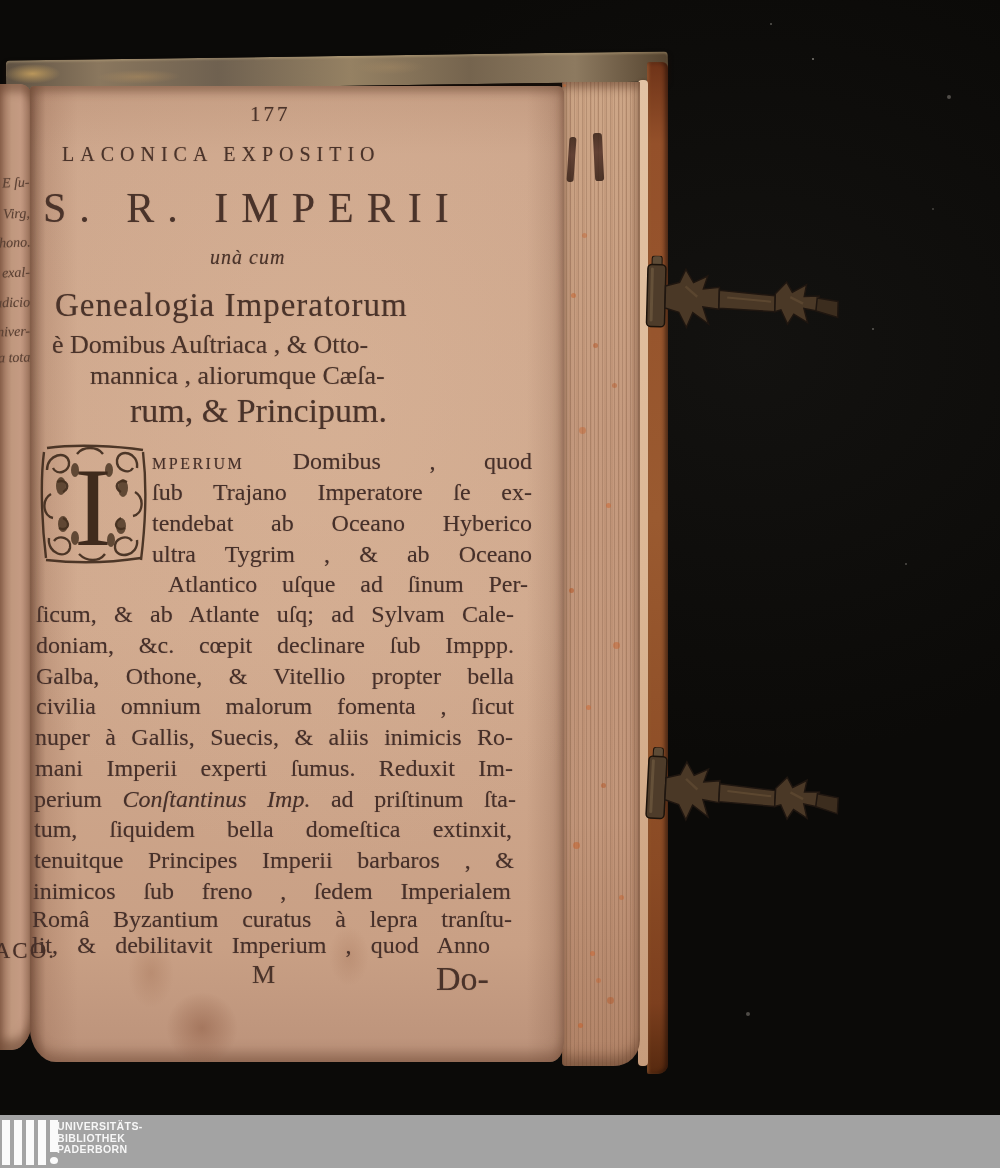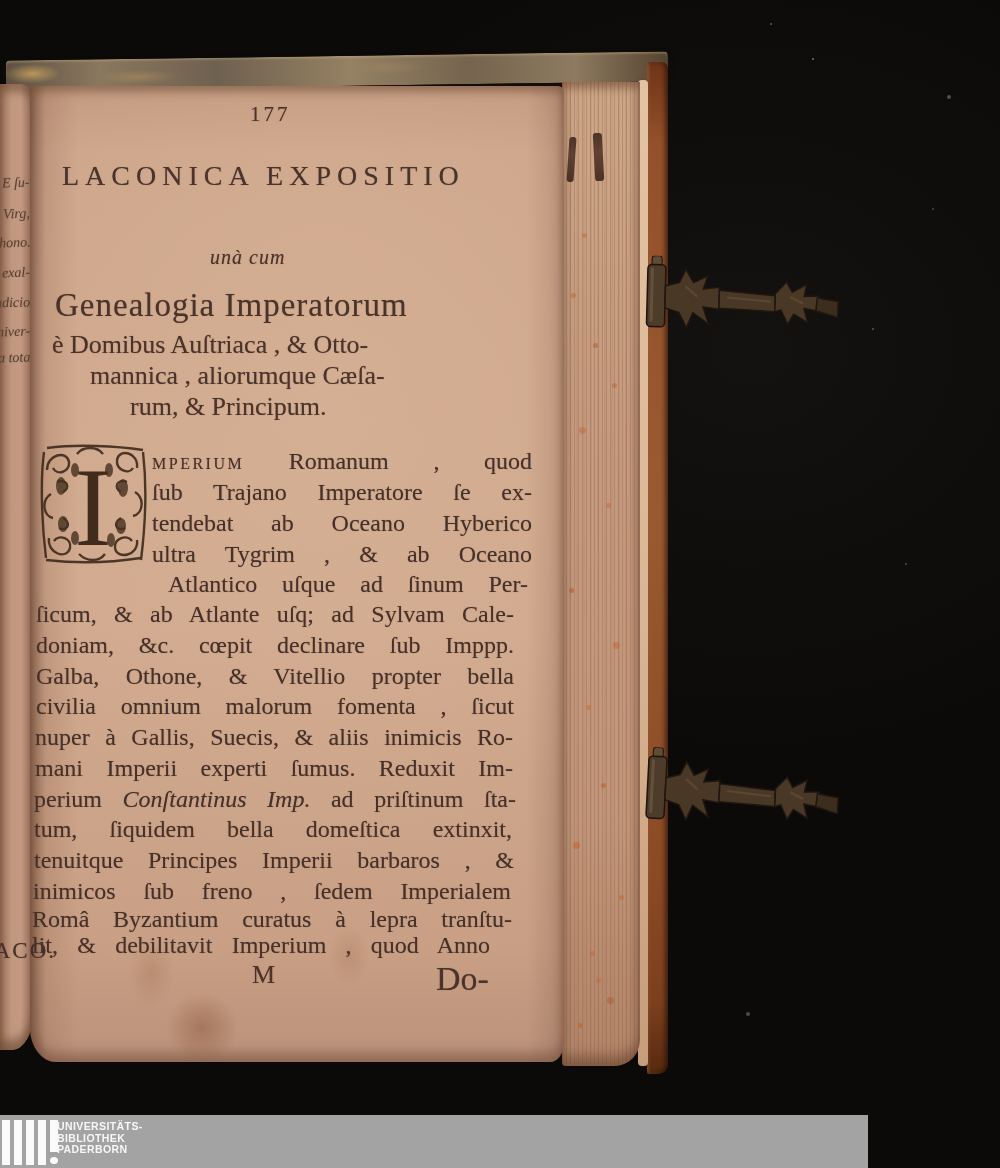--- a/index.html
+++ b/index.html
@@ -79,21 +79,21 @@
   .clasp{position:absolute;width:200px;height:95px;}
   .clasp.c1{left:645px;top:258px;transform:rotate(1.5deg);}
   .clasp.c2{left:645px;top:752px;transform:rotate(3deg);}
 
   .speck{position:absolute;width:2px;height:2px;border-radius:50%;background:rgba(235,230,220,.5);
      box-shadow:-42px -35px 0 rgba(235,230,220,.35), 136px 38px 0 1px rgba(235,230,220,.3),
        60px 270px 0 rgba(235,230,220,.35), 93px 505px 0 rgba(235,230,220,.3),
        -65px 955px 0 1px rgba(235,230,220,.3), 120px 150px 0 rgba(235,230,220,.25);}
 
   
-  .footer-band{position:absolute;left:0;top:1115px;width:868px;height:53px;background:#a3a3a3;}
+  .footer-band{position:absolute;left:0;top:1115px;width:1000px;height:53px;background:#a3a3a3;}
   .logo-bars{position:absolute;left:2px;top:5px;display:flex;gap:4px;}
   .bar{width:8px;height:45px;background:#fafafa;}
   .bar.excl{height:32px;position:relative;}
   .bar.excl::after{content:"";position:absolute;left:0;top:37px;width:8px;height:7px;
      border-radius:50%;background:#fafafa;}
   .logo-text{position:absolute;left:57px;top:6px;font-family:"Liberation Sans",sans-serif;
      font-weight:bold;font-size:10.5px;line-height:11.5px;letter-spacing:.4px;color:#f7f7f7;}
 </style>
 </head>
 <body>
@@ -117,26 +117,27 @@
   <div class="frag" style="top:176px">E ſu-</div>
   <div class="frag" style="top:207px">Virg,</div>
   <div class="frag" style="top:236px">hono.</div>
   <div class="frag" style="top:266px">exal-</div>
   <div class="frag" style="top:296px">udicio</div>
   <div class="frag" style="top:325px">niver-</div>
   <div class="frag" style="top:351px">a tota</div>
   <div class="pt" style="right:944px;top:938px;font-size:23px;letter-spacing:2px;color:#483028">ACO.</div>
 
   <div class="pt" style="left:250px;top:102px;font-size:21px;letter-spacing:3px">177</div>
-  <div class="pt" style="left:62px;top:160px;font-size:28px;letter-spacing:6px">LACONICA EXPOSITIO</div>
+  <div class="pt" style="left:62px;top:143px;font-size:20px;letter-spacing:6px">LACONICA EXPOSITIO</div>
+  <div class="pt" style="left:43px;top:184px;font-size:42px;letter-spacing:13px">S. R. IMPERII</div>
   <div class="pt it" style="left:210px;top:246px;font-size:20px;letter-spacing:1px">unà cum</div>
   <div class="pt" style="left:55px;top:287px;font-size:33px;letter-spacing:1px">Genealogia Imperatorum</div>
   <div class="pt" style="left:52px;top:330px;font-size:26px">è Domibus Auſtriaca , &amp; Otto-</div>
   <div class="pt" style="left:90px;top:361px;font-size:26px">mannica , aliorumque Cæſa-</div>
-  <div class="pt" style="left:130px;top:392px;font-size:26px">rum, &amp; Principum.</div>
+  <div class="pt" style="left:130px;top:392px;font-size:34px">rum, &amp; Principum.</div>
 
   <div style="position:absolute;left:37px;top:442px;width:112px;height:124px">
     <svg width="112" height="124" viewBox="0 0 112 124">
       <g stroke="#3e2a1c" stroke-width="2.4" fill="none" opacity=".9">
         <path d="M7,10 C3,40 5,84 9,116"></path>
         <path d="M10,6 C40,2 80,4 106,8"></path>
         <path d="M106,10 C110,44 108,86 104,118"></path>
         <path d="M9,118 C44,122 78,120 104,116"></path>
         <path d="M10,28 C10,12 30,8 32,20 C33,30 20,34 16,26"></path>
         <path d="M100,26 C102,10 82,6 80,18 C79,28 92,33 96,26"></path>
@@ -158,21 +159,21 @@
           <ellipse cx="84" cy="84" rx="5" ry="8"></ellipse>
         <ellipse cx="38" cy="28" rx="4" ry="7"></ellipse>
           <ellipse cx="72" cy="28" rx="4" ry="7"></ellipse>
         <ellipse cx="38" cy="96" rx="4" ry="7"></ellipse>
           <ellipse cx="74" cy="98" rx="4" ry="7"></ellipse>
       </g>
       <text x="56" y="103" text-anchor="middle" font-size="112" fill="#402b1d" font-family="Liberation Serif, DejaVu Serif, serif">I</text>
     </svg>
   </div>
 
-  <div class="bl" style="left:152px;top:447px;width:380px"><span class="sc">MPERIUM</span><span> Romanum , quod</span></div>
+  <div class="bl" style="left:152px;top:447px;width:380px"><span class="sc">MPERIUM</span><span> Domibus , quod</span></div>
   <div class="bl" style="left:152px;top:478px;width:380px">ſub Trajano Imperatore ſe ex-</div>
   <div class="bl" style="left:152px;top:509px;width:380px">tendebat ab Oceano Hyberico</div>
   <div class="bl" style="left:152px;top:540px;width:380px">ultra Tygrim , &amp; ab Oceano</div>
   <div class="bl" style="left:168px;top:570px;width:360px">Atlantico uſque ad ſinum Per-</div>
   <div class="bl" style="left:36px;top:631px;width:478px">doniam, &amp;c. cœpit declinare ſub Imppp.</div>
   <div class="bl" style="left:36px;top:600px;width:478px">ſicum, &amp; ab Atlante uſq; ad Sylvam Cale-</div>
   <div class="bl" style="left:36px;top:662px;width:478px">Galba, Othone, &amp; Vitellio propter bella</div>
   <div class="bl" style="left:36px;top:692px;width:478px">civilia omnium malorum fomenta , ſicut</div>
   <div class="bl" style="left:35px;top:723px;width:478px">nuper à Gallis, Suecis, &amp; aliis inimicis Ro-</div>
   <div class="bl" style="left:35px;top:754px;width:478px">mani Imperii experti ſumus. Reduxit Im-</div>

